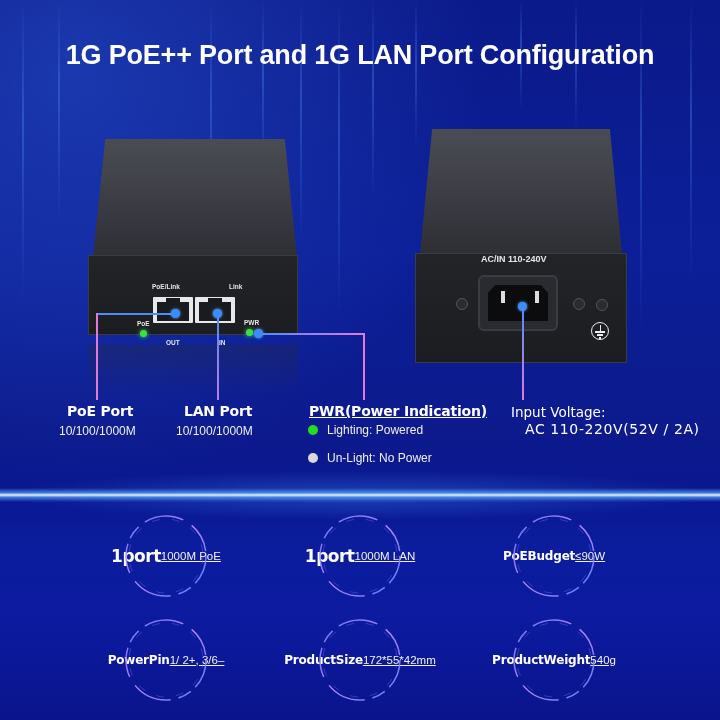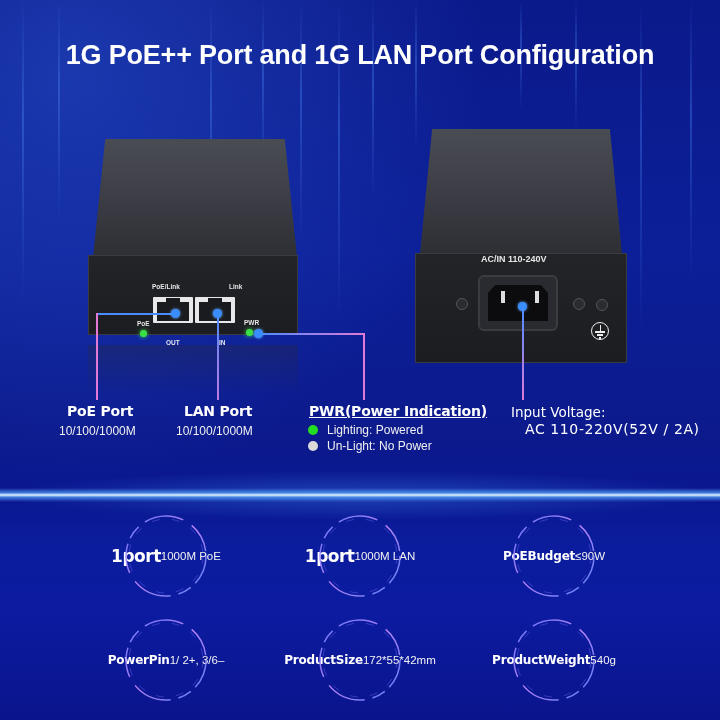--- a/index.html
+++ b/index.html
@@ -66,21 +66,21 @@
   .beam-glow { position: absolute; left: 0; top: 470px; width: 720px; height: 50px;
     background: radial-gradient(ellipse at 50% 50%, rgba(70,150,255,0.35) 0%, rgba(70,150,255,0) 70%); }
 
   .feature {
     position: absolute; width: 80px; height: 80px; border-radius: 50%;
     display: flex; flex-direction: row; align-items: center; justify-content: center; text-align: center;
   }
   .feature svg { position: absolute; left: -4px; top: -4px; }
   .f-big { font-size: 17px; font-weight: bold; font-family: "DejaVu Sans", sans-serif; letter-spacing: -0.5px; line-height: 19px; }
   .f-head { font-size: 12px; font-weight: bold; font-family: "DejaVu Sans", sans-serif; line-height: 13px; letter-spacing: -0.2px; }
-  .f-val { font-size: 11.5px; line-height: 15px; color: #f2f2f2; white-space: nowrap; }
+  .f-val { font-size: 11.5px; line-height: 15px; color: #f2f2f2; white-space: nowrap; text-decoration: underline; }
 </style>
 </head>
 <body>
 
 <div class="code-rain">
   <span style="left:22px;height:300px"></span>
     <span style="left:58px;height:220px"></span>
   <span style="left:210px;height:260px"></span>
     <span style="left:262px;height:180px"></span>
   <span style="left:300px;height:240px"></span>
@@ -155,21 +155,21 @@
 <div class="callout-sub" style="left:59px;top:424px;">10/100/1000M</div>
 
 <div class="callout-title" style="left:184px;top:403px;">LAN Port</div>
 <div class="callout-sub" style="left:176px;top:424px;">10/100/1000M</div>
 
 <div class="callout-title" style="left:309px;top:403px;text-decoration:underline;">PWR(Power Indication)</div>
 <div class="legend-row" style="left:308px;top:423px;text-align:center;">
   <span class="legend-dot" style="background:#22dd22;"></span>
   <span>Lighting: Powered</span>
 </div>
-<div class="legend-row" style="left:308px;top:439px;">
+<div class="legend-row" style="left:308px;top:451px;">
   <span class="legend-dot" style="background:#d9d9d9;"></span>
   <span>Un-Light: No Power</span>
 </div>
 
 <div class="voltage-title">Input Voltage:</div>
 <div class="voltage-value">AC 110-220V(52V / 2A)</div>
 
 <div class="beam-glow"></div>
 <div class="light-beam"></div>
 

